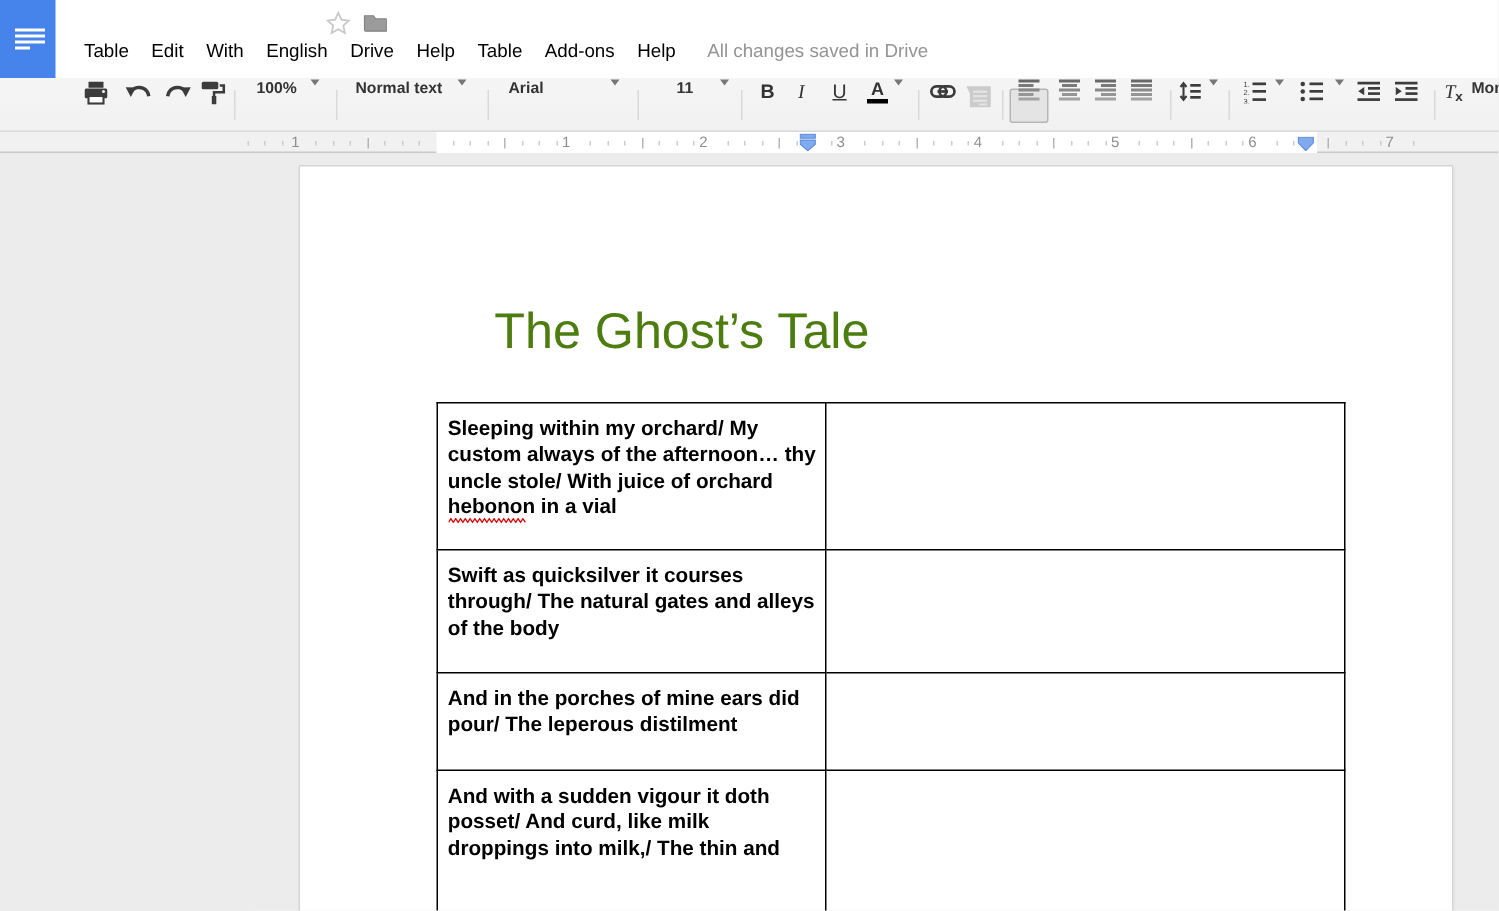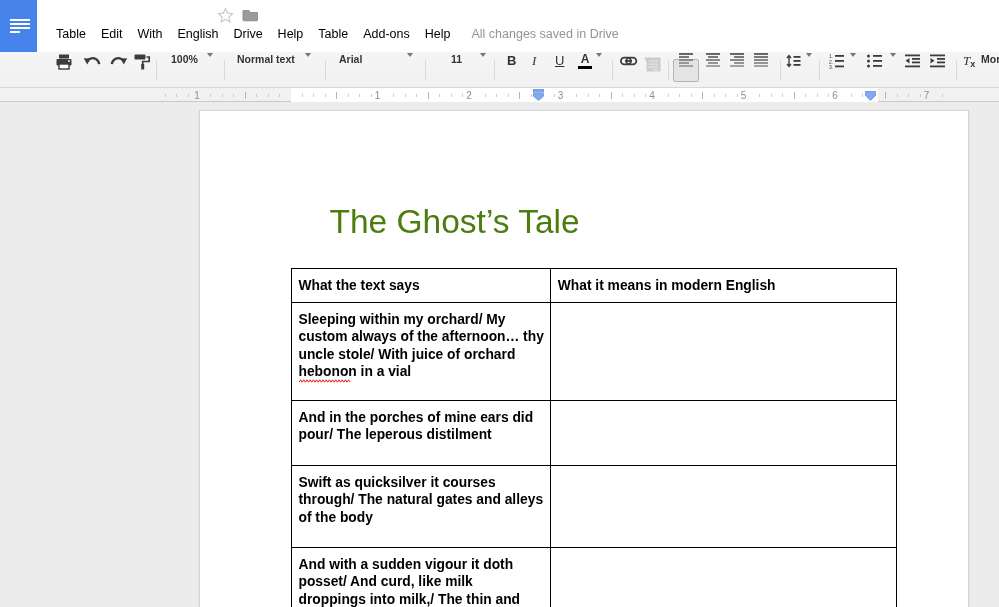--- a/index.html
+++ b/index.html
@@ -60,47 +60,43 @@
 </style>
 </head>
 <body>
 <div id="app">
 
   <div id="canvas">
     <div id="page">
       <div id="ptitle">The Ghost’s Tale</div>
       <table id="dtable">
         <tbody>
-            <tr class="hdr" style="height:34px">
-              <td class="c1">What the text says</td>
-              <td class="c2">What it means in modern English</td>
-            </tr>
         <tr style="height:98px">
               <td class="c1">
                 <div>Sleeping within my orchard/ My</div>
                 <div>custom always of the afternoon… thy</div>
                 <div>uncle stole/ With juice of orchard</div>
                 <div><span class="sqw">hebonon<svg class="sqz" width="52" height="4" viewBox="0 0 52 4">
                       <path d="M0 3.2 L1.6 0.8 L3.2 3.2 L4.8 0.8 L6.4 3.2 L8.0 0.8 L9.6 3.2 L11.2 0.8 L12.8 3.2 L14.4 0.8 L16.0 3.2 L17.6 0.8 L19.2 3.2 L20.8 0.8 L22.4 3.2 L24.0 0.8 L25.6 3.2 L27.2 0.8 L28.8 3.2 L30.4 0.8 L32.0 3.2 L33.6 0.8 L35.2 3.2 L36.8 0.8 L38.4 3.2 L40.0 0.8 L41.6 3.2 L43.2 0.8 L44.8 3.2 L46.4 0.8 L48.0 3.2 L49.6 0.8 L51.2 3.2" fill="none" stroke="#dd0000" stroke-width="0.9"></path>
                     </svg></span> in a vial</div>
               </td>
               <td class="c2"></td>
             </tr>
-        <tr style="height:65px">
-              <td class="c1">
-                <div>And in the porches of mine ears did</div>
-                <div>pour/ The leperous distilment</div>
-              </td>
-              <td class="c2"></td>
-            </tr>
         <tr style="height:82px">
               <td class="c1">
                 <div>Swift as quicksilver it courses</div>
                 <div>through/ The natural gates and alleys</div>
                 <div>of the body</div>
+              </td>
+              <td class="c2"></td>
+            </tr>
+        <tr style="height:65px">
+              <td class="c1">
+                <div>And in the porches of mine ears did</div>
+                <div>pour/ The leperous distilment</div>
               </td>
               <td class="c2"></td>
             </tr>
         <tr style="height:120px">
               <td class="c1">
                 <div>And with a sudden vigour it doth</div>
                 <div>posset/ And curd, like milk</div>
                 <div>droppings into milk,/ The thin and</div>
               </td>
               <td class="c2"></td>

